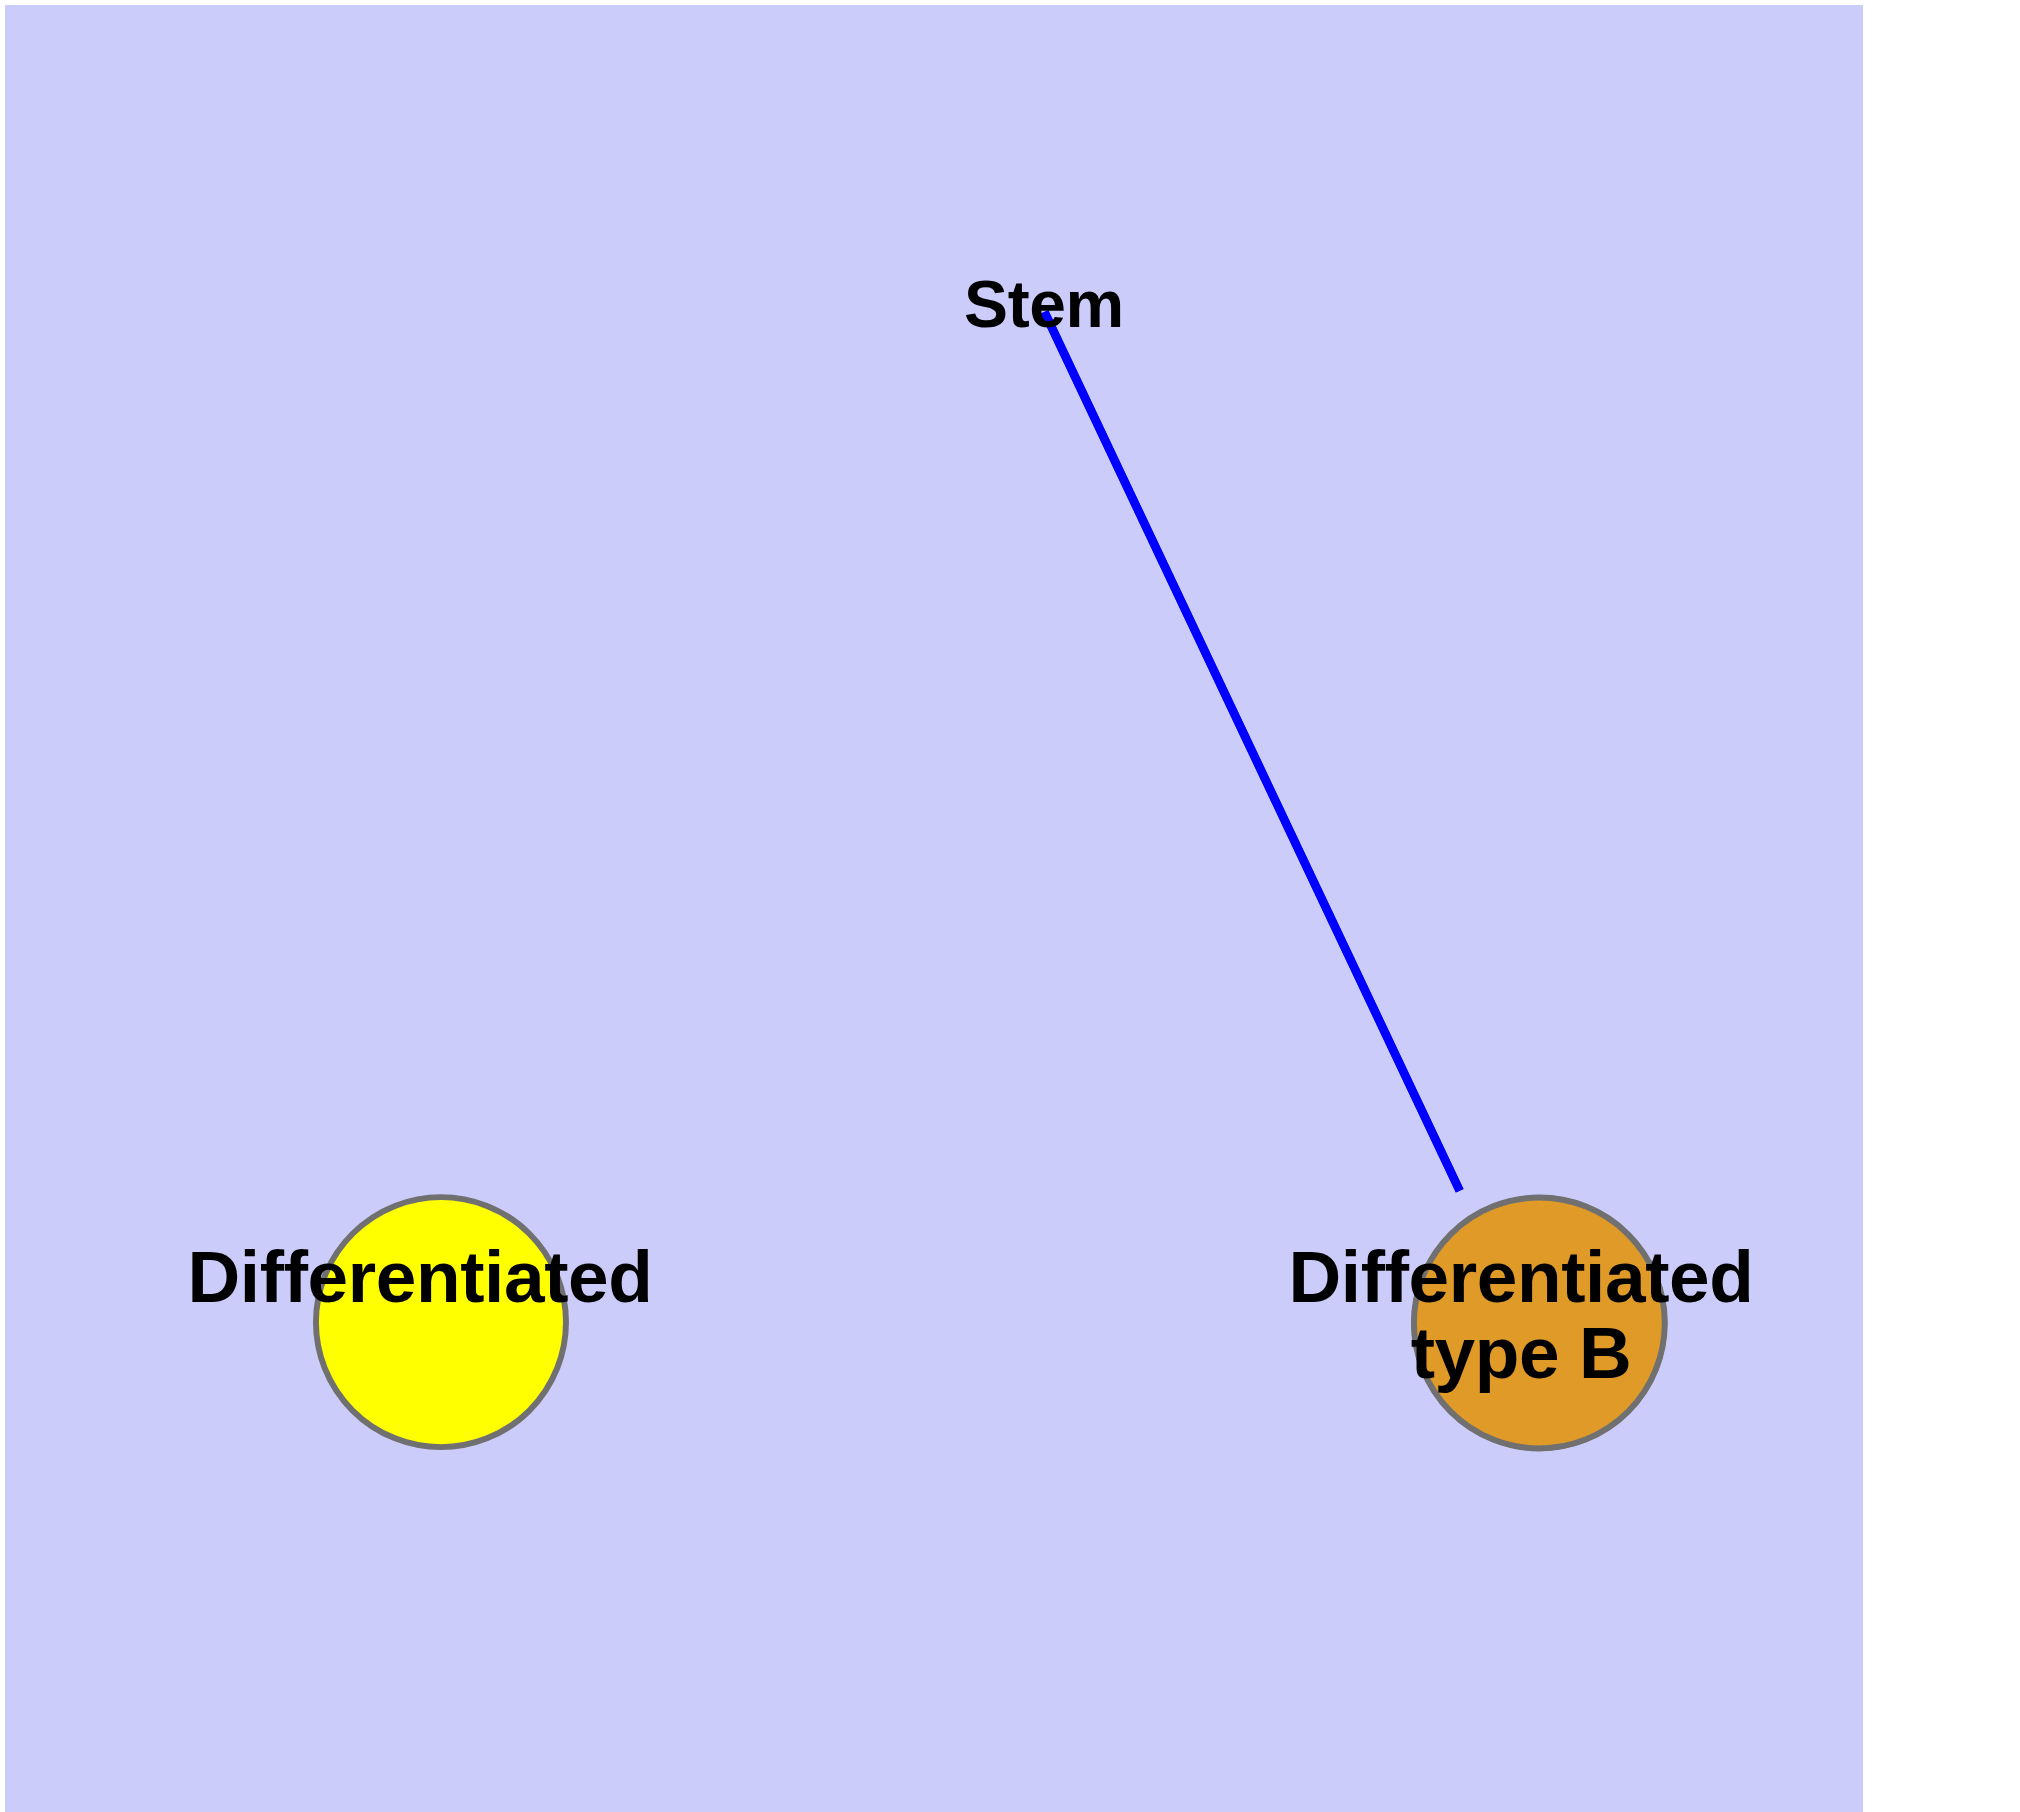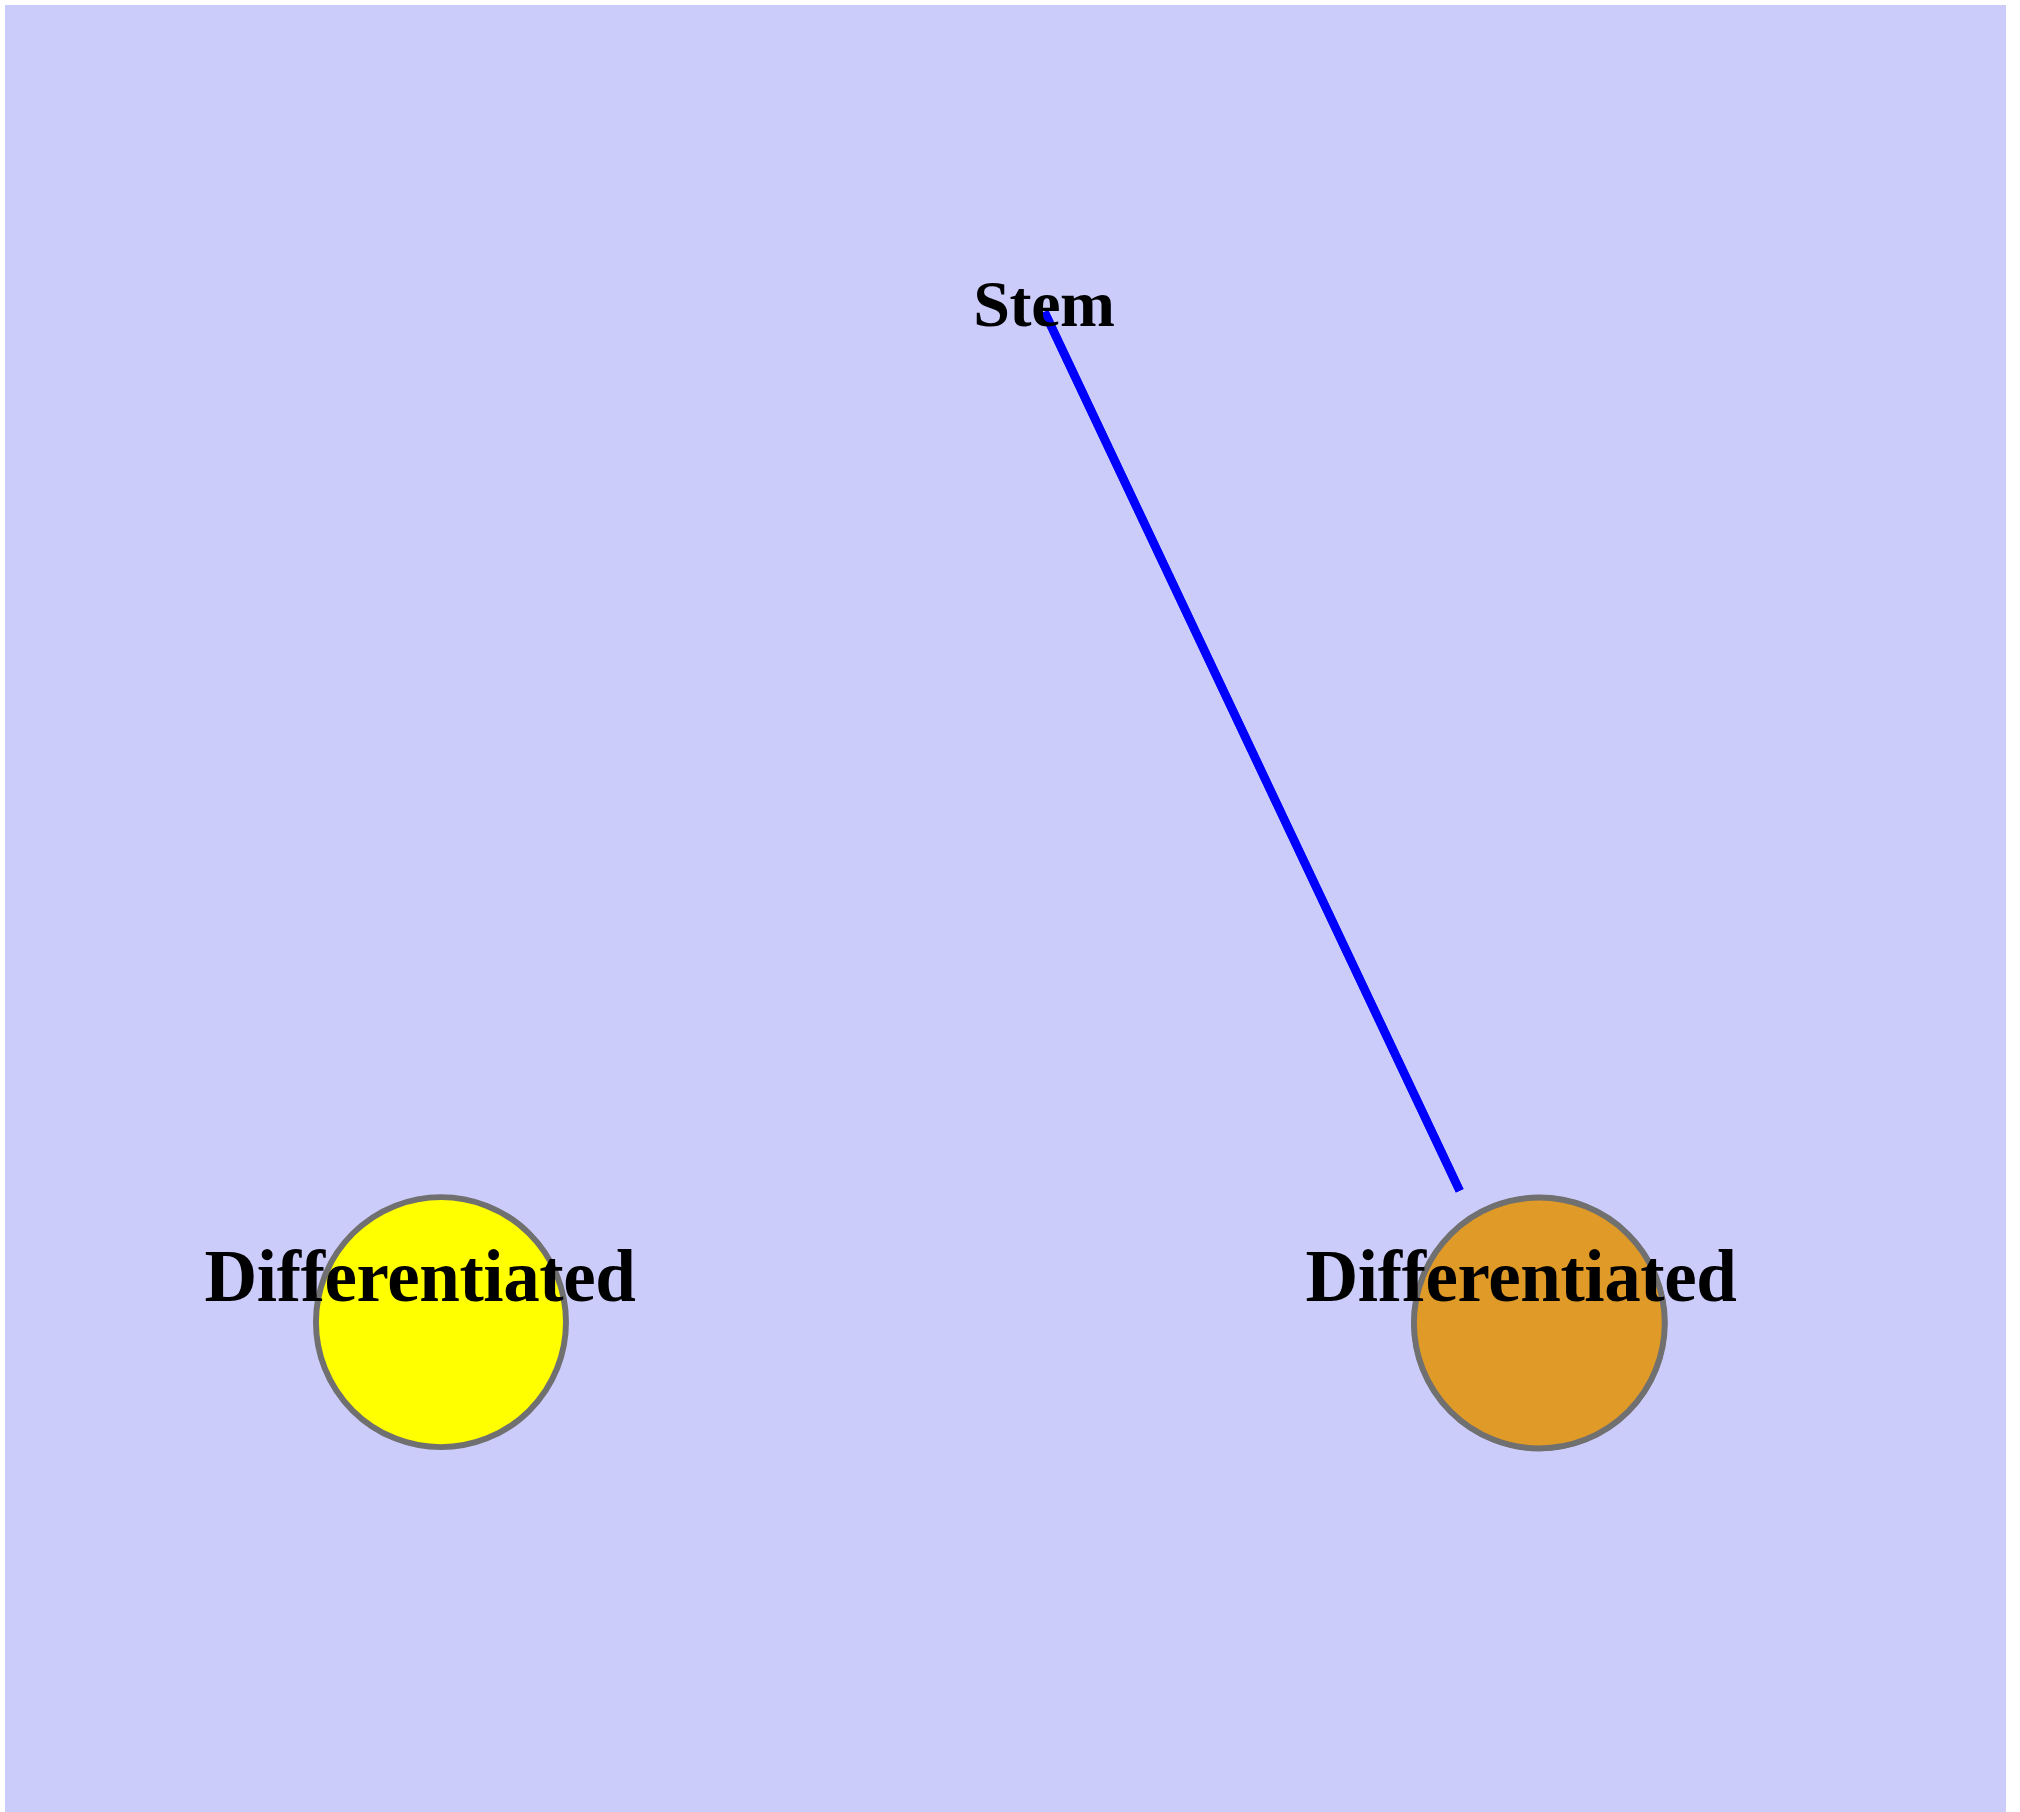--- a/index.html
+++ b/index.html
@@ -2,25 +2,25 @@
 <html style="font-size:13.6px"><head>
 <meta charset="utf-8">
 <style>
   html, body {
     margin: 0;
     padding: 0;
     background: #ffffff;
   }
   #canvas {
     position: relative;
-    width: 2006px;
+    width: 1863px;
     height: 1812px;
     overflow: hidden;
     background: #ffffff;
-    font-family: Liberation Serif, serif;
+    font-family: Liberation Sans, sans-serif;
   }
   #plot-background {
     position: absolute;
     left: 5.1px;
     top: 5.1px;
     width: 2015px;
     height: 1807px;
     background: #ccccfa;
   }
   #graph-svg {
@@ -77,16 +77,16 @@
       <circle cx="520" cy="1560" r="147.5" fill="#ffff00" stroke="#707070" stroke-width="7"></circle>
       <circle cx="1816" cy="1561" r="147.5" fill="#e09a28" stroke="#707070" stroke-width="7"></circle>
       <circle cx="1816" cy="1561" r="148" fill="#e09a28" stroke="#707070" stroke-width="7"></circle>
     </g>
   </svg>
 
   <div class="node-label" id="label-stem" style="color: rgb(0, 0, 0); font-size: 66px;">Stem</div>
 
   <div class="node-label" id="label-diff-a" style="color: rgb(0, 0, 0); font-size: 73px;"><span>Differentiated</span><br></div>
 
-  <div class="node-label" id="label-diff-b" style="color: rgb(0, 0, 0); font-size: 73px;"><span>Differentiated</span><br></div>
+  <div class="node-label" id="label-diff-b" style="color: rgb(0, 0, 0); font-size: 73px;"><span>Differentiated</span><br><span>type B</span></div>
 
 </div>
 
 
 </body></html>

